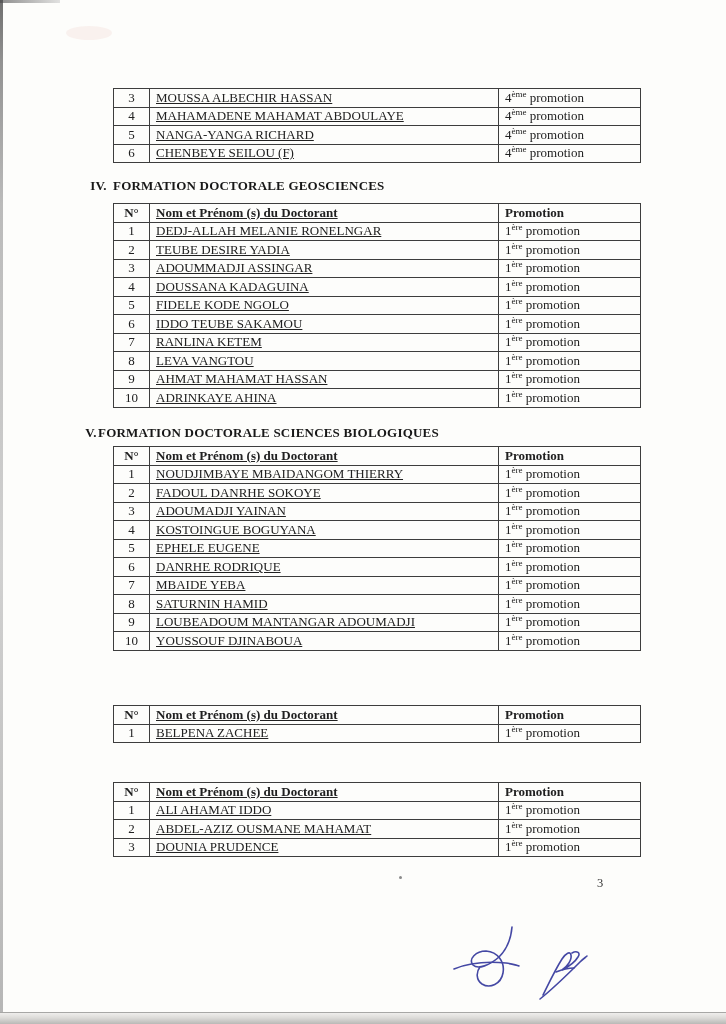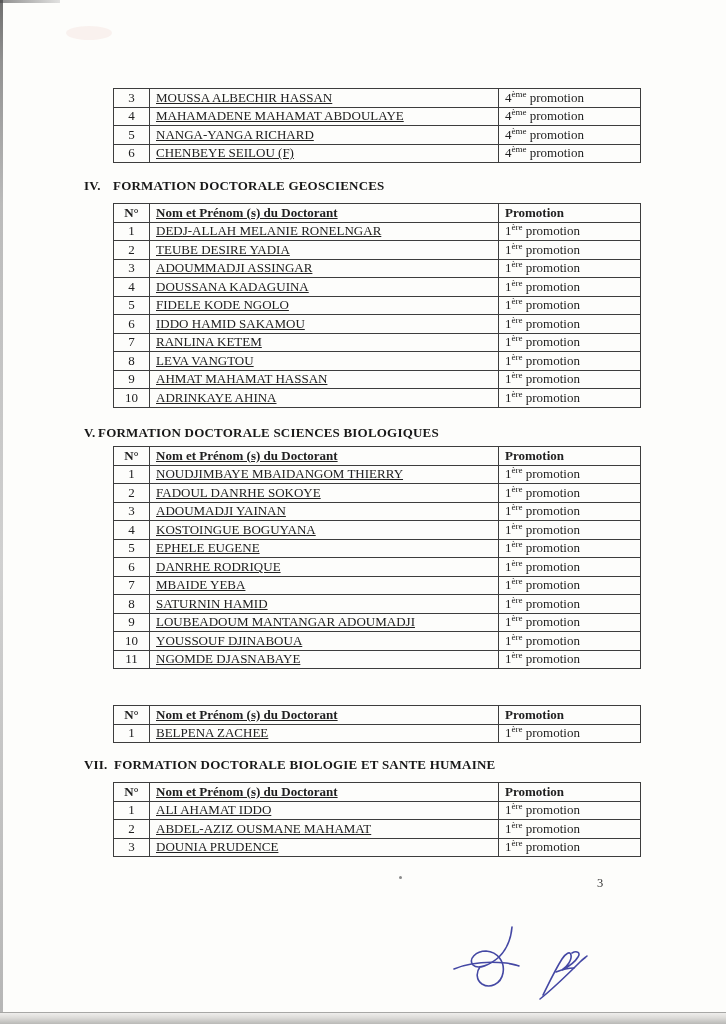--- a/index.html
+++ b/index.html
@@ -26,21 +26,21 @@
   }
   .smudge{position:absolute;left:66px;top:26px;width:46px;height:14px;background:rgba(225,160,150,.12);border-radius:50%;}
   .speck{position:absolute;left:399px;top:876px;width:3px;height:3px;background:#8a8a8a;border-radius:50%;}
 
   
   .heading{
     position:absolute;left:84px;
     font-weight:bold;font-size:13px;letter-spacing:.2px;
     white-space:nowrap;color:#181818;
   }
-  .heading .num{display:inline-block;min-width:29px;}
+  .heading .num{display:inline-block;min-width:29px;text-align:center;}
   .h-v .num{min-width:14px;}
   .h-vii .num{min-width:30px;}
 
   
   table.doc{
     position:absolute;left:113px;
     border-collapse:collapse;table-layout:fixed;
     width:503px;
     font-size:13px;color:#212121;
   }
@@ -138,21 +138,21 @@
           <td class="c-name">DOUSSANA KADAGUINA</td>
           <td class="c-promo">1<sup>ère</sup> promotion</td>
         </tr>
         <tr>
           <td class="c-num">5</td>
           <td class="c-name">FIDELE KODE NGOLO</td>
           <td class="c-promo">1<sup>ère</sup> promotion</td>
         </tr>
         <tr>
           <td class="c-num">6</td>
-          <td class="c-name">IDDO HAMID SAKAMOU</td>
+          <td class="c-name">IDDO TEUBE SAKAMOU</td>
           <td class="c-promo">1<sup>ère</sup> promotion</td>
         </tr>
         <tr>
           <td class="c-num">7</td>
           <td class="c-name">RANLINA KETEM</td>
           <td class="c-promo">1<sup>ère</sup> promotion</td>
         </tr>
         <tr>
           <td class="c-num">8</td>
           <td class="c-name">LEVA VANGTOU</td>
@@ -224,46 +224,38 @@
         <tr>
           <td class="c-num">9</td>
           <td class="c-name">LOUBEADOUM MANTANGAR ADOUMADJI</td>
           <td class="c-promo">1<sup>ère</sup> promotion</td>
         </tr>
         <tr>
           <td class="c-num">10</td>
           <td class="c-name">YOUSSOUF DJINABOUA</td>
           <td class="c-promo">1<sup>ère</sup> promotion</td>
         </tr>
-        <tr>
-          <td class="c-num">11</td>
-          <td class="c-name">NGOMDE DJASNABAYE</td>
-          <td class="c-promo">1<sup>ère</sup> promotion</td>
-        </tr>
       </tbody>
     </table>
 
   <table class="doc t-vi">
       <tbody>
         <tr class="hdr">
           <th class="c-num">N°</th>
           <th class="c-name">Nom et Prénom (s) du Doctorant</th>
           <th class="c-promo">Promotion</th>
         </tr>
         <tr>
           <td class="c-num">1</td>
           <td class="c-name">BELPENA ZACHEE</td>
           <td class="c-promo">1<sup>ère</sup> promotion</td>
         </tr>
       </tbody>
     </table>
 
-  <div class="heading h-vii">
-    <span class="num">VII.</span><span>FORMATION DOCTORALE BIOLOGIE ET SANTE HUMAINE</span>
-  </div>
   <table class="doc t-vii">
       <tbody>
         <tr class="hdr">
           <th class="c-num">N°</th>
           <th class="c-name">Nom et Prénom (s) du Doctorant</th>
           <th class="c-promo">Promotion</th>
         </tr>
         <tr>
           <td class="c-num">1</td>
           <td class="c-name">ALI AHAMAT IDDO</td>

